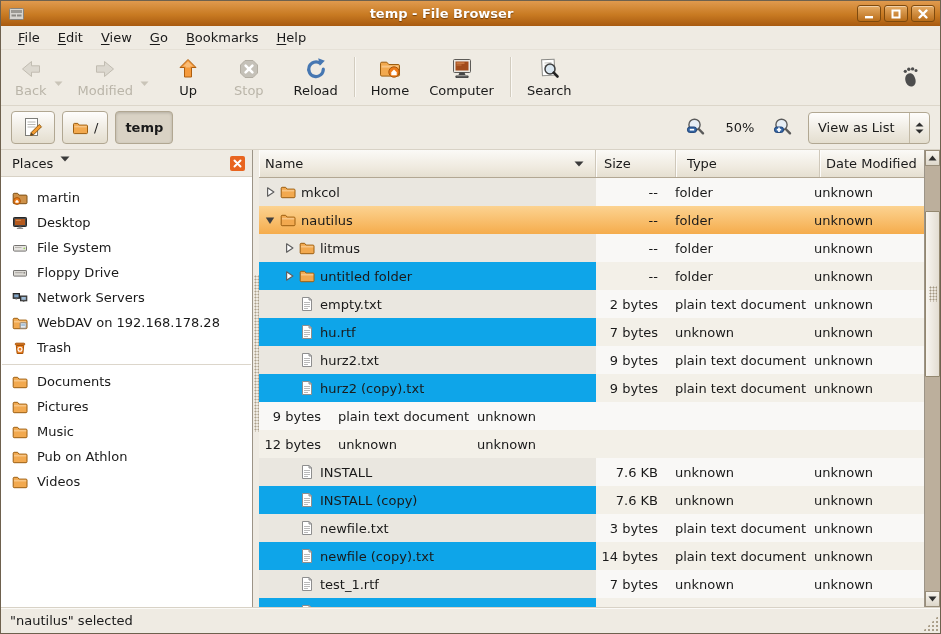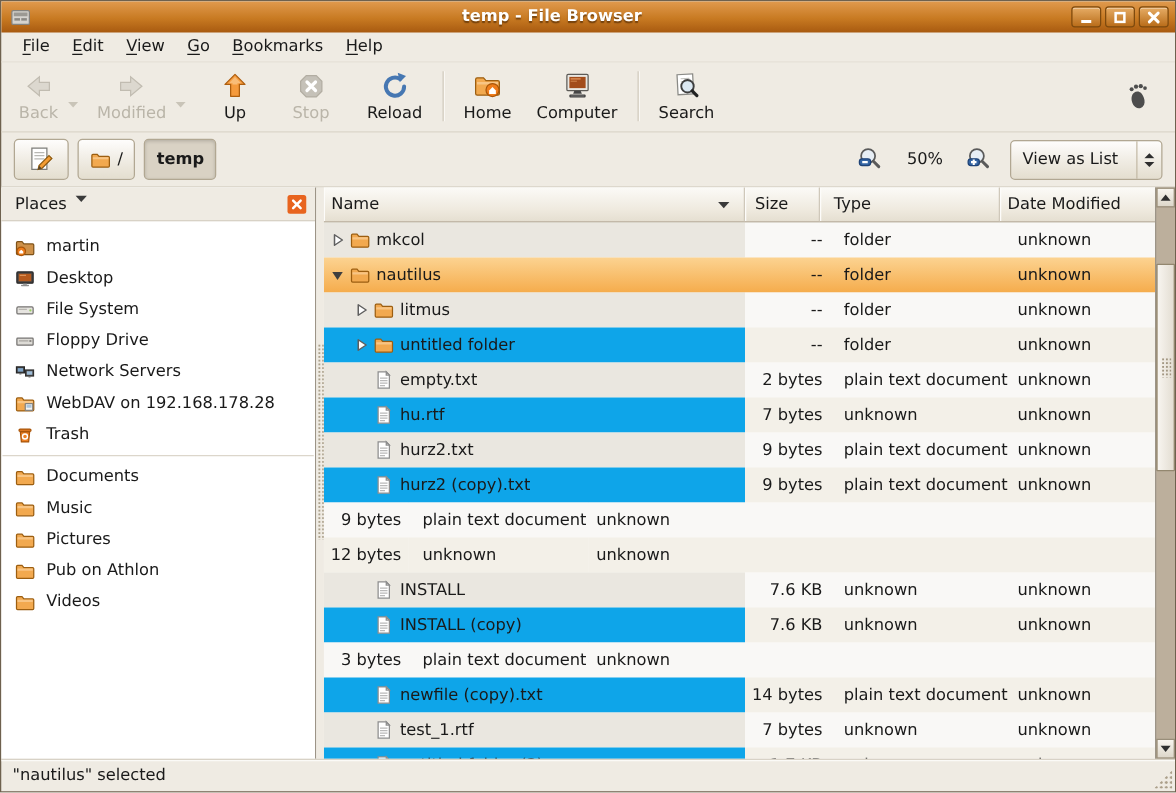--- a/index.html
+++ b/index.html
@@ -70,21 +70,21 @@
   .splitter::after { content:""; position:absolute; left:1px; right:0; top:125px; bottom:175px;
                      background:radial-gradient(#aba08b 0.9px, transparent 1.1px);
                      background-size:3px 3px; }
 
   .listview { flex:1; min-width:0; display:flex; flex-direction:column; background:#f9f8f6; }
   .lv-header { flex:0 0 28px; display:flex; background:linear-gradient(#fbfaf7,#efeadf 65%,#e5dfd1);
                border-bottom:1px solid #b2a793;justify-content:flex-end; }
   .hcell { display:flex; align-items:center; border-right:1px solid #cfc8ba;
            box-shadow:inset 1px 0 0 #fdfcfa; position:relative; overflow:hidden; white-space:nowrap; }
   .hcell.name { width:337px; padding-left:6px; }
-  .hcell.size { width:60px; padding-left:8px; }
+  .hcell.size { width:80px; padding-left:8px; }
   .hcell.type { width:144px; padding-left:11px; }
   .hcell.date { flex:1; padding-left:6px; border-right:none; }
   .sort-arrow { position:absolute; right:11px; top:11px; }
 
   .lv-rows { flex:1; overflow:hidden; }
   .lv-row { height:28px; display:flex; }
   .cell { display:flex; align-items:center; overflow:hidden; white-space:nowrap; }
   .cell.name { width:337px; }
   .cell.size { width:68px; justify-content:flex-end; padding-right:6px; }
   .cell.type { width:144px; padding-left:11px; }
@@ -441,30 +441,30 @@
             </span>
             <span class="plabel">Documents</span>
           </div>
           <div class="place">
             <span class="ic">
               <svg width="16" height="16" viewBox="0 0 16 16">
                 <path d="M1.2 4.2 c0-.5.4-.9.9-.9 h3.5 l1.5 1.8 h7 c.5 0 .9.4.9.9 v6.8 c0 .5-.4.9-.9.9 H2.1 c-.5 0-.9-.4-.9-.9 z" fill="#F2A94F" stroke="#9C5E10"></path>
                 <path d="M2 5.8 h12.2 v1.7 H2z" fill="#f8c584"></path>
               </svg>
             </span>
-            <span class="plabel">Music</span>
+            <span class="plabel">Pictures</span>
           </div>
           <div class="place">
             <span class="ic">
               <svg width="16" height="16" viewBox="0 0 16 16">
                 <path d="M1.2 4.2 c0-.5.4-.9.9-.9 h3.5 l1.5 1.8 h7 c.5 0 .9.4.9.9 v6.8 c0 .5-.4.9-.9.9 H2.1 c-.5 0-.9-.4-.9-.9 z" fill="#F2A94F" stroke="#9C5E10"></path>
                 <path d="M2 5.8 h12.2 v1.7 H2z" fill="#f8c584"></path>
               </svg>
             </span>
-            <span class="plabel">Pictures</span>
+            <span class="plabel">Music</span>
           </div>
           <div class="place">
             <span class="ic">
               <svg width="16" height="16" viewBox="0 0 16 16">
                 <path d="M1.2 4.2 c0-.5.4-.9.9-.9 h3.5 l1.5 1.8 h7 c.5 0 .9.4.9.9 v6.8 c0 .5-.4.9-.9.9 H2.1 c-.5 0-.9-.4-.9-.9 z" fill="#F2A94F" stroke="#9C5E10"></path>
                 <path d="M2 5.8 h12.2 v1.7 H2z" fill="#f8c584"></path>
               </svg>
             </span>
             <span class="plabel">Pub on Athlon</span>
           </div>
@@ -709,20 +709,36 @@
                   </g>
                 </svg>
               </span>
               <span class="fname">INSTALL (copy)</span>
             </div>
             <div class="cell size">7.6 KB</div>
             <div class="cell type">unknown</div>
             <div class="cell date">unknown</div>
           </div>
           <div class="lv-row ra">
+            <div class="cell name">
+              <span class="exp" style="margin-left: 23px;"></span>
+              <span class="ic">
+                <svg width="16" height="16" viewBox="0 0 16 16">
+                  <path d="M3.5 1.5 h6.5 l2.5 2.5 v10.5 h-9z" fill="#fff" stroke="#8e8e8e"></path>
+                  <path d="M10 1.5 v2.5 h2.5z" fill="#e9e9e9" stroke="#8e8e8e"></path>
+                  <g stroke="#b9b9b9">
+                    <line x1="5" y1="6.5" x2="11" y2="6.5"></line>
+                    <line x1="5" y1="8.5" x2="11" y2="8.5"></line>
+                    <line x1="5" y1="10.5" x2="11" y2="10.5"></line>
+                    <line x1="5" y1="12.5" x2="9" y2="12.5"></line>
+                  </g>
+                </svg>
+              </span>
+              <span class="fname">newfile.txt</span>
+            </div>
             <div class="cell size">3 bytes</div>
             <div class="cell type">plain text document</div>
             <div class="cell date">unknown</div>
           </div>
           <div class="lv-row rb">
             <div class="cell name">
               <span class="exp" style="margin-left: 23px;"></span>
               <span class="ic">
                 <svg width="16" height="16" viewBox="0 0 16 16">
                   <path d="M3.5 1.5 h6.5 l2.5 2.5 v10.5 h-9z" fill="#fff" stroke="#8e8e8e"></path>

